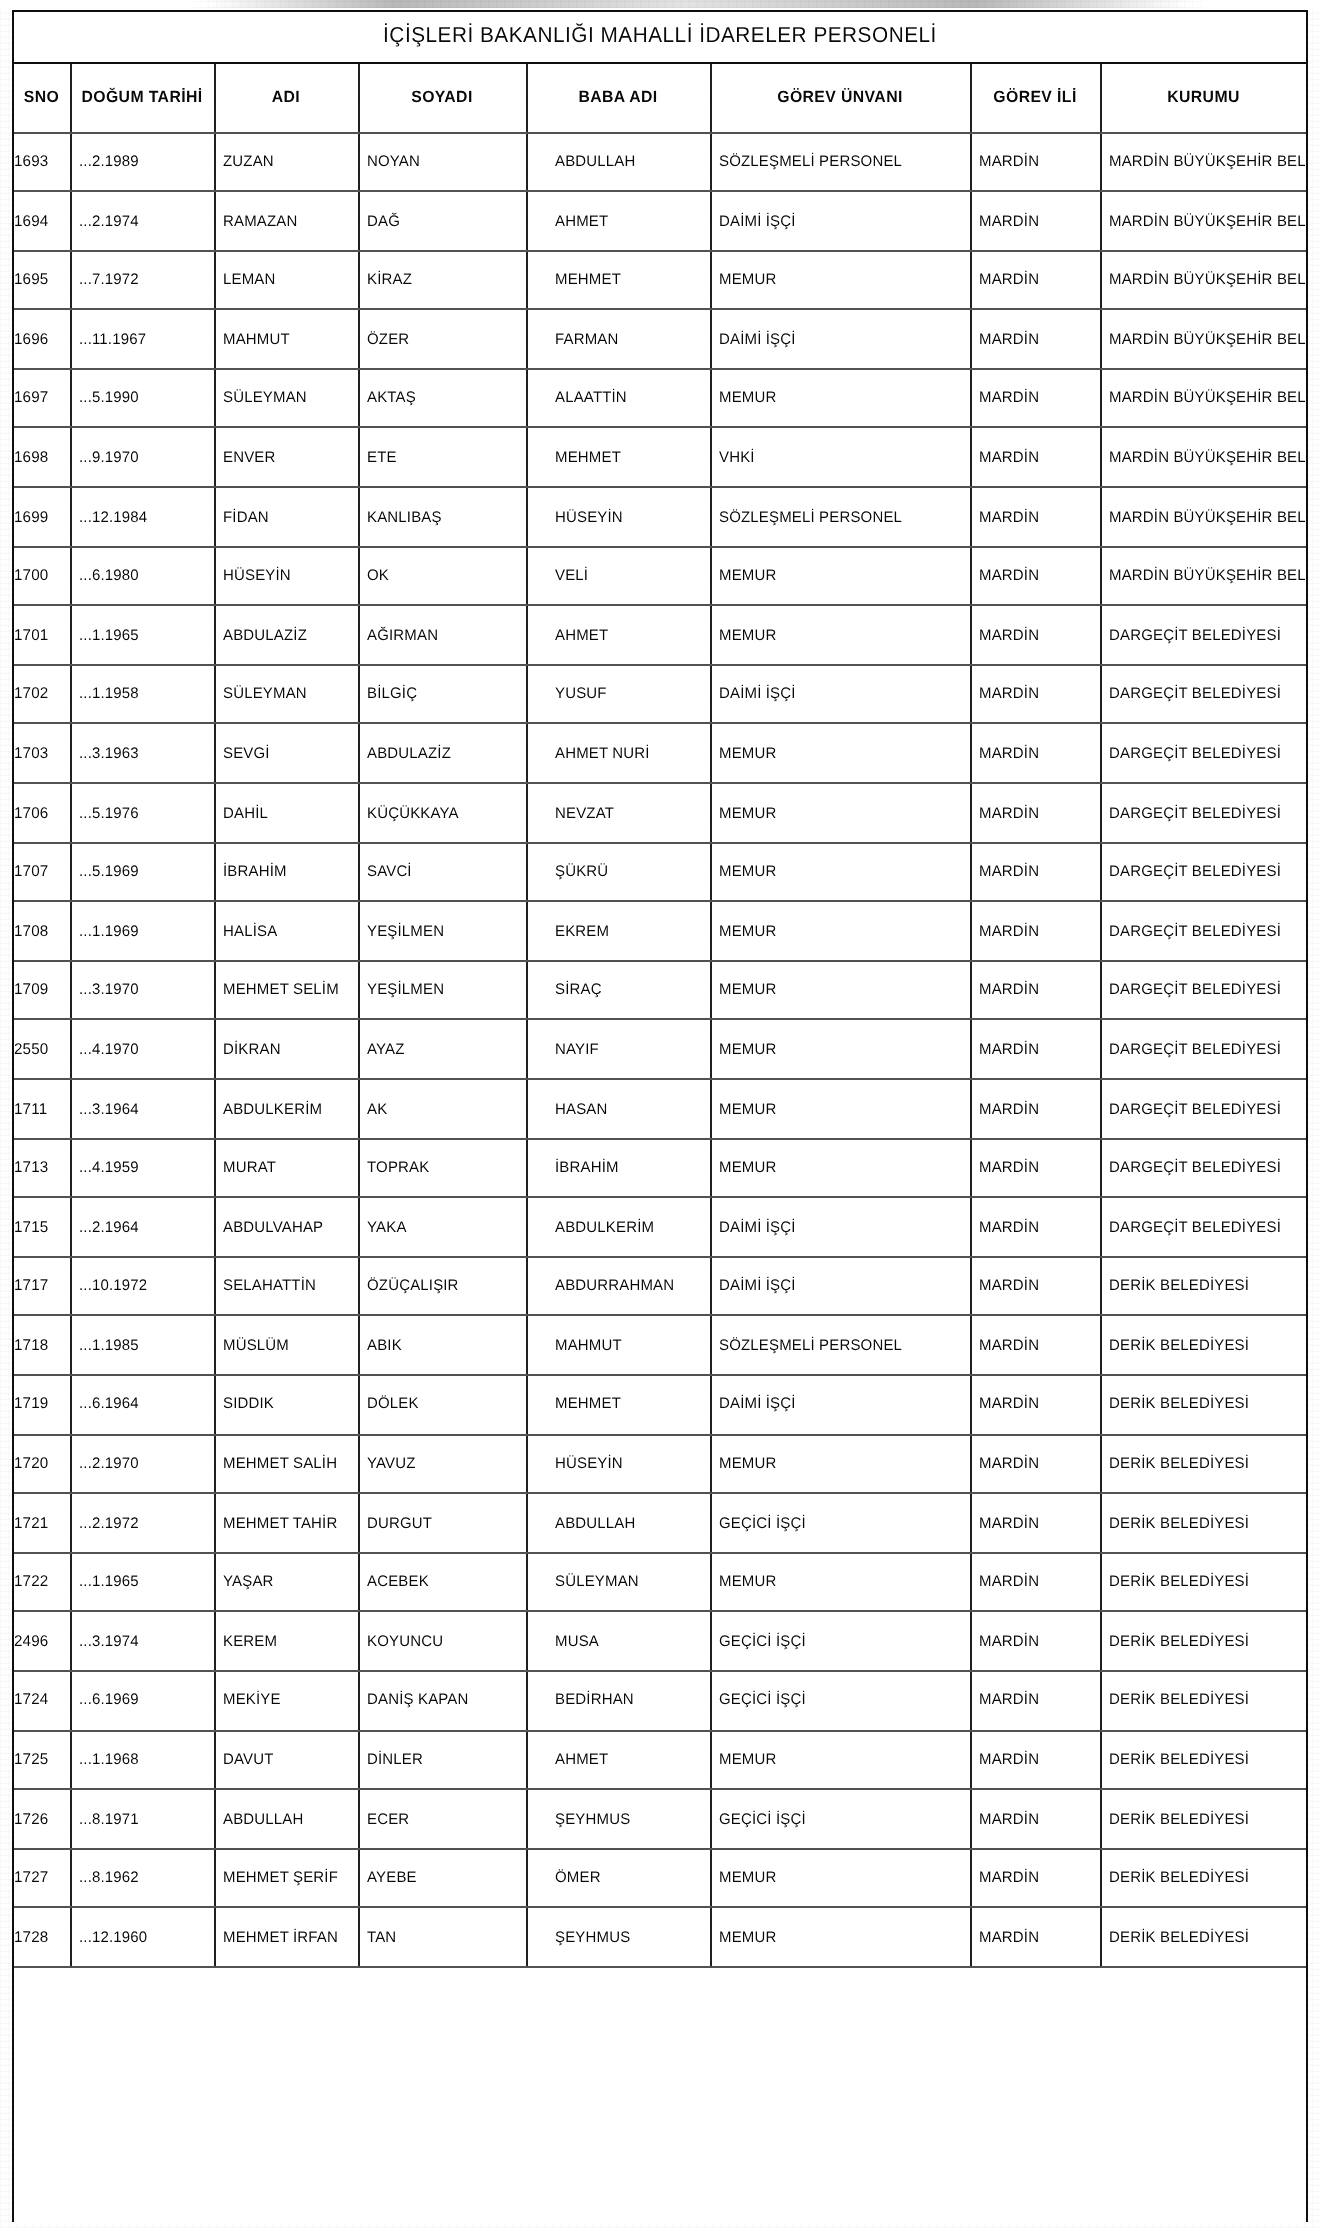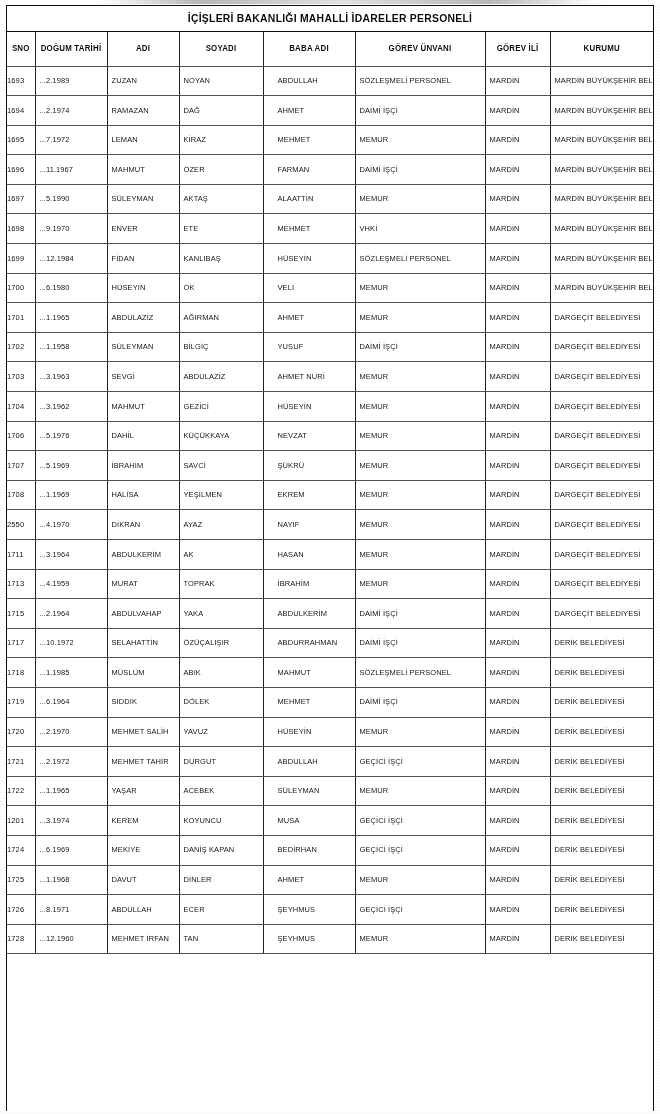--- a/index.html
+++ b/index.html
@@ -42,21 +42,21 @@
   .title-band {
     height: 26px;
     border-bottom: 1.4px solid #1a1a1a;
     display: flex;
     align-items: center;
     justify-content: center;
     box-sizing: border-box;
   }
   .title-band .title-text {
     font-size: 10.4px;
-    font-weight: bold;
+    font-weight: normal;
     letter-spacing: 0.25px;
     white-space: nowrap;
     transform: scaleY(1.04);
   }
 
   
   table.reg {
     border-collapse: collapse;
     table-layout: fixed;
     width: 646px;
@@ -266,30 +266,20 @@
             <td class="sno">1703</td>
             <td>...3.1963</td>
             <td>SEVGİ</td>
             <td>ABDULAZİZ</td>
             <td class="baba">AHMET NURİ</td>
             <td>MEMUR</td>
             <td>MARDİN</td>
             <td>DARGEÇİT BELEDİYESİ</td>
           </tr>
           <tr>
-            <td class="sno">1704</td>
-            <td>...3.1962</td>
-            <td>MAHMUT</td>
-            <td>GEZİCİ</td>
-            <td class="baba">HÜSEYİN</td>
-            <td>MEMUR</td>
-            <td>MARDİN</td>
-            <td>DARGEÇİT BELEDİYESİ</td>
-          </tr>
-          <tr>
             <td class="sno">1706</td>
             <td>...5.1976</td>
             <td>DAHİL</td>
             <td>KÜÇÜKKAYA</td>
             <td class="baba">NEVZAT</td>
             <td>MEMUR</td>
             <td>MARDİN</td>
             <td>DARGEÇİT BELEDİYESİ</td>
           </tr>
           <tr>
@@ -301,20 +291,30 @@
             <td>MEMUR</td>
             <td>MARDİN</td>
             <td>DARGEÇİT BELEDİYESİ</td>
           </tr>
           <tr>
             <td class="sno">1708</td>
             <td>...1.1969</td>
             <td>HALİSA</td>
             <td>YEŞİLMEN</td>
             <td class="baba">EKREM</td>
+            <td>MEMUR</td>
+            <td>MARDİN</td>
+            <td>DARGEÇİT BELEDİYESİ</td>
+          </tr>
+          <tr>
+            <td class="sno">1709</td>
+            <td>...3.1970</td>
+            <td>MEHMET SELİM</td>
+            <td>YEŞİLMEN</td>
+            <td class="baba">SİRAÇ</td>
             <td>MEMUR</td>
             <td>MARDİN</td>
             <td>DARGEÇİT BELEDİYESİ</td>
           </tr>
           <tr>
             <td class="sno">2550</td>
             <td>...4.1970</td>
             <td>DİKRAN</td>
             <td>AYAZ</td>
             <td class="baba">NAYIF</td>
@@ -406,21 +406,21 @@
             <td class="sno">1722</td>
             <td>...1.1965</td>
             <td>YAŞAR</td>
             <td>ACEBEK</td>
             <td class="baba">SÜLEYMAN</td>
             <td>MEMUR</td>
             <td>MARDİN</td>
             <td>DERİK BELEDİYESİ</td>
           </tr>
           <tr>
-            <td class="sno">1201</td>
+            <td class="sno">2496</td>
             <td>...3.1974</td>
             <td>KEREM</td>
             <td>KOYUNCU</td>
             <td class="baba">MUSA</td>
             <td>GEÇİCİ İŞÇİ</td>
             <td>MARDİN</td>
             <td>DERİK BELEDİYESİ</td>
           </tr>
           <tr>
             <td class="sno">1724</td>
@@ -446,20 +446,30 @@
             <td class="sno">1726</td>
             <td>...8.1971</td>
             <td>ABDULLAH</td>
             <td>ECER</td>
             <td class="baba">ŞEYHMUS</td>
             <td>GEÇİCİ İŞÇİ</td>
             <td>MARDİN</td>
             <td>DERİK BELEDİYESİ</td>
           </tr>
           <tr>
+            <td class="sno">1727</td>
+            <td>...8.1962</td>
+            <td>MEHMET ŞERİF</td>
+            <td>AYEBE</td>
+            <td class="baba">ÖMER</td>
+            <td>MEMUR</td>
+            <td>MARDİN</td>
+            <td>DERİK BELEDİYESİ</td>
+          </tr>
+          <tr>
             <td class="sno">1728</td>
             <td>...12.1960</td>
             <td>MEHMET İRFAN</td>
             <td>TAN</td>
             <td class="baba">ŞEYHMUS</td>
             <td>MEMUR</td>
             <td>MARDİN</td>
             <td>DERİK BELEDİYESİ</td>
           </tr>
         </tbody>

